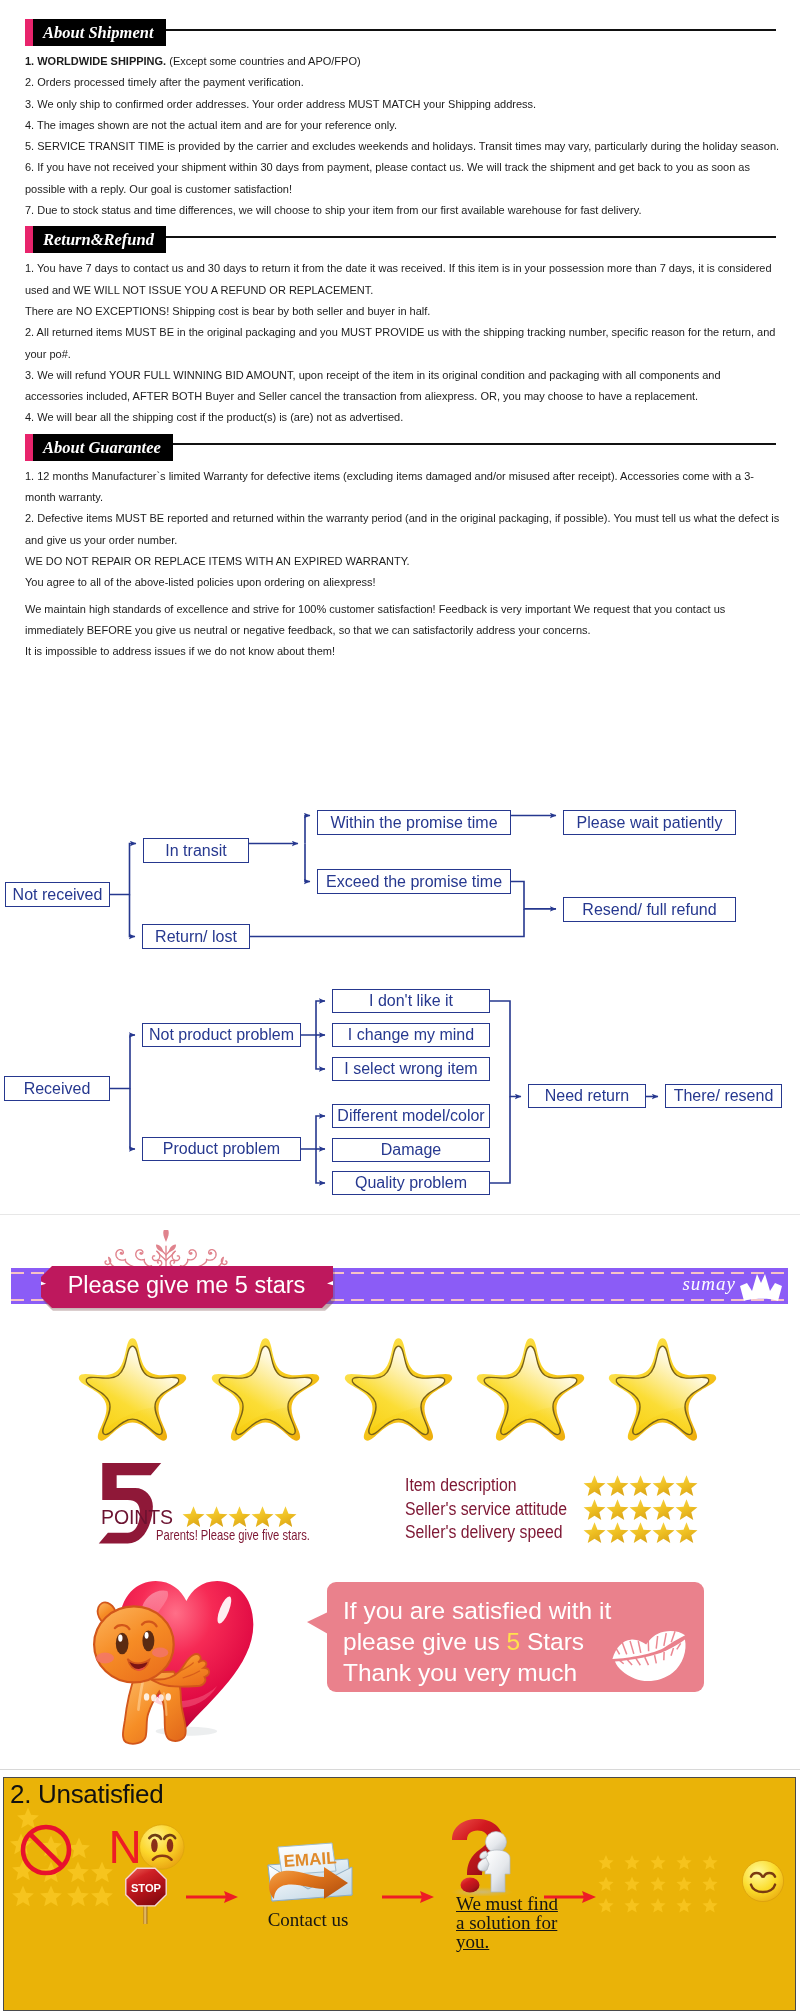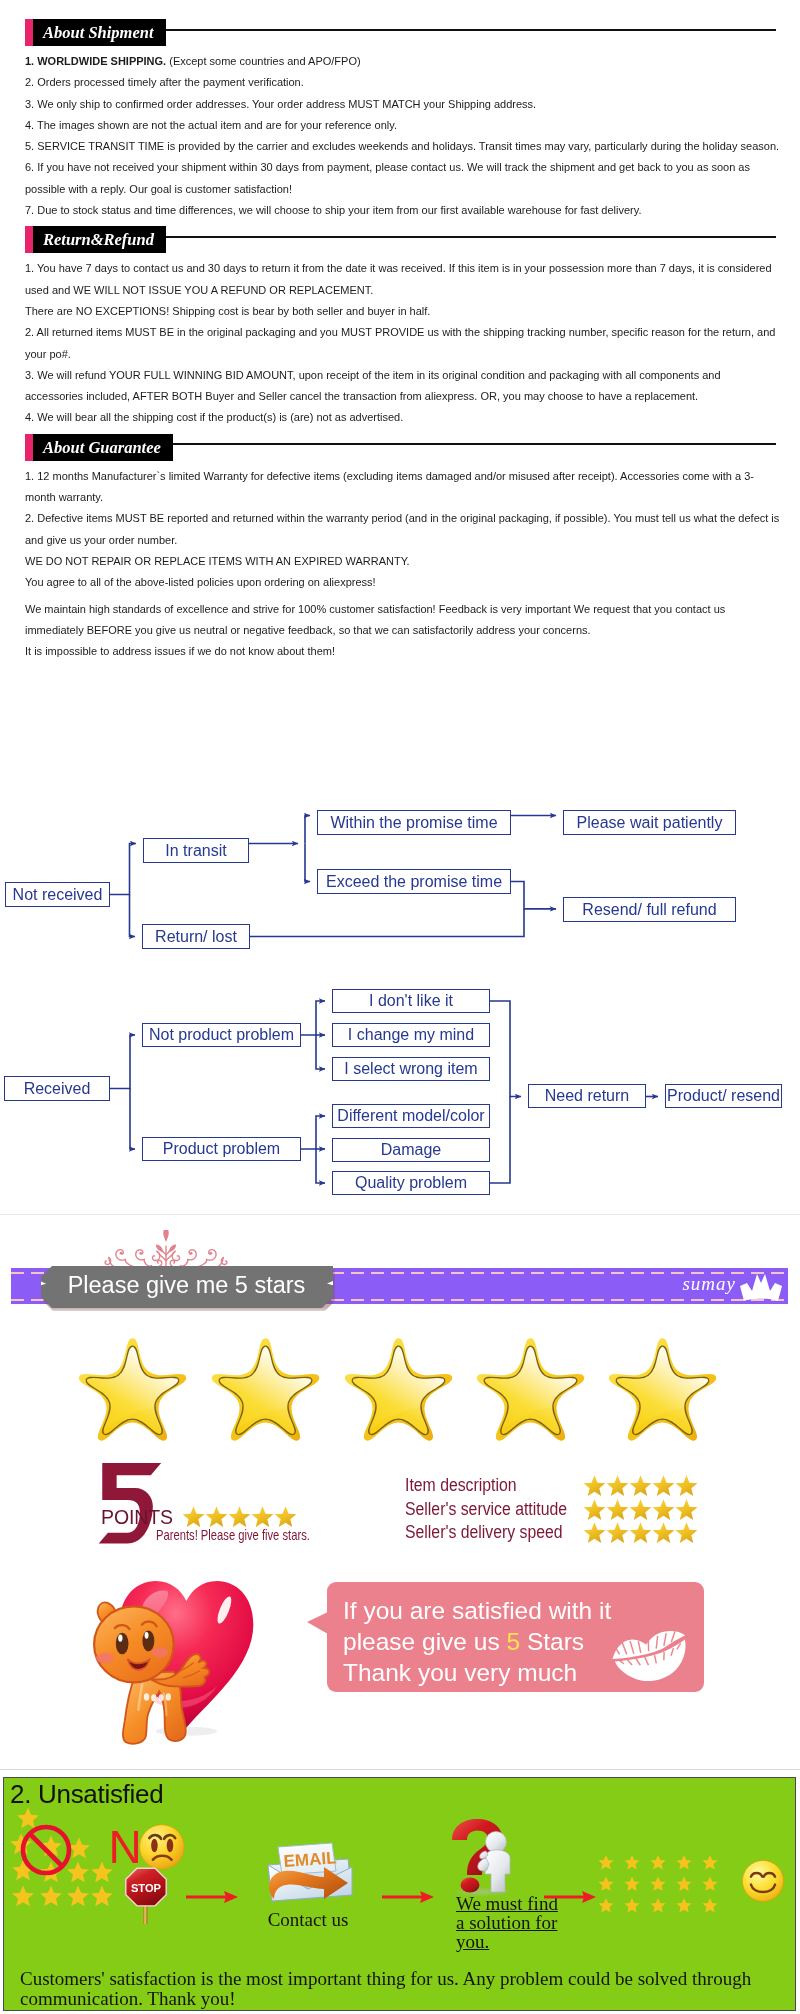--- a/index.html
+++ b/index.html
@@ -76,21 +76,21 @@
   .brand { position:absolute; right:52px; top:5px; color:#fff;
     font-family:"Liberation Serif", serif; font-style:italic; font-size:19px; letter-spacing:1px; }
   .ribbon-shadow {
     position:absolute; left:43px; top:1269px; width:292px; height:42px;
     background:rgba(120,70,70,.45);
     clip-path:polygon(10px 0, 292px 0, 292px 32px, 282px 42px, 10px 42px, 0 32px, 0 10px);
     filter:blur(2px);
   }
   .ribbon-inner {
     position:absolute; left:41px; top:1266px; width:292px; height:42px;
-    background:#737373;
+    background:#be185d;
     clip-path:polygon(11px 0, 292px 0, 292px 31px, 281px 42px, 11px 42px, 0 31px, 0 11px);
     display:flex; align-items:center; justify-content:center; gap:20px;
   }
   .tassel { flex:0 0 auto; margin-top:-1px; }
 
   
   .stars-row { position:absolute; left:0; top:0; width:800px; height:2014px; }
   .starwrap { position:absolute; top:1333px; width:117px; height:113px; display:block; }
   .gstar { width:117px; height:113px; display:block; }
 
@@ -124,21 +124,21 @@
   .bubble-line:nth-of-type(1) { top:17px; }
   .bubble-line:nth-of-type(2) { top:48px; }
   .bubble-line:nth-of-type(3) { top:79px; }
   .hl5 { color:#ffe14d; }
   .lips { position:absolute; right:12px; top:38px; }
 
   
   .unsat { position:absolute; left:0; top:0; width:800px; height:2014px; }
   .unsat-sep { position:absolute; left:0; top:1769px; width:800px; height:1px; background:#d8d8d8; }
   .unsat-box { position:absolute; left:3px; top:1777px; width:793px; height:234px;
-    border:1px solid #4a4a4a; background:#84cc16; }
+    border:1px solid #4a4a4a; background:#eab308; }
   .unsat-title { position:absolute; left:6px; top:1px; font-size:26px; color:#111; letter-spacing:-0.3px; }
   .unsat-row { position:absolute; left:0; top:36px; width:793px; height:140px; }
 
   .u-col { position:absolute; top:0; }
   .u-stars-col { left:4px; top:-7px; }
   .u-col2 { left:104px; top:10px; }
   .u-arrow1 { left:182px; top:73px; }
   .u-col3 { left:256px; top:23px; }
   .u-arrow2 { left:378px; top:73px; }
   .u-col4 { left:444px; top:4px; }
@@ -254,21 +254,21 @@
     <div class="fbox" style="left:4px;top:1076px;width:106px;height:25px">Received</div>
     <div class="fbox" style="left:142px;top:1023px;width:159px;height:24px">Not product problem</div>
     <div class="fbox" style="left:142px;top:1137px;width:159px;height:24px">Product problem</div>
     <div class="fbox" style="left:332px;top:989px;width:158px;height:24px">I don't like it</div>
     <div class="fbox" style="left:332px;top:1023px;width:158px;height:24px">I change my mind</div>
     <div class="fbox" style="left:332px;top:1057px;width:158px;height:24px">I select wrong item</div>
     <div class="fbox" style="left:332px;top:1104px;width:158px;height:24px">Different model/color</div>
     <div class="fbox" style="left:332px;top:1138px;width:158px;height:24px">Damage</div>
     <div class="fbox" style="left:332px;top:1171px;width:158px;height:24px">Quality problem</div>
     <div class="fbox" style="left:528px;top:1084px;width:118px;height:24px">Need return</div>
-    <div class="fbox" style="left:665px;top:1084px;width:117px;height:24px">Product/ resend</div>
+    <div class="fbox" style="left:665px;top:1084px;width:117px;height:24px">There/ resend</div>
   </div>
   <div class="band-sep"></div>
 
   <div class="ribbon-wrap">
     <svg class="flourish" width="124" height="41" viewBox="25 22 310 90">
       <g fill="none" stroke="#e0838d" stroke-width="3.4" stroke-linecap="round">
         <path d="M180.0,108.0 L180.0,56"></path>
         <path d="M180.0,78.0 L187.6,70.1"></path>
         <path d="M180.0,78.0 L172.4,70.1"></path>
         <path d="M202.9,68.9 L201.9,69.5 L201.0,70.1 L200.1,70.8 L199.3,71.6 L198.6,72.4 L197.9,73.3 L197.3,74.2 L196.8,75.1 L196.4,76.1 L196.1,77.0 L195.8,78.0 L195.6,79.0 L195.5,80.0 L195.5,81.0 L195.5,81.9 L195.7,82.9 L195.8,83.8 L196.1,84.7 L196.4,85.6 L196.8,86.4 L197.3,87.2 L197.8,87.9 L198.3,88.6 L198.9,89.2 L199.5,89.8 L200.2,90.3 L200.9,90.7 L201.6,91.1 L202.3,91.4 L203.0,91.7 L203.8,91.9 L204.5,92.0 L205.3,92.1 L206.0,92.1 L206.7,92.1 L207.4,92.0 L208.1,91.9 L208.8,91.7 L209.4,91.4 L210.0,91.1 L210.5,90.8 L211.1,90.4 L211.5,90.0 L212.0,89.6 L212.4,89.1 L212.7,88.7 L213.0,88.2 L213.3,87.7 L213.5,87.2 L213.6,86.6 L213.7,86.1 L213.8,85.6 L213.8,85.1 L213.8,84.6 L213.8,84.1 L213.7,83.7 L213.5,83.2 L213.4,82.8 L213.2,82.4 L213.0,82.1 L212.7,81.7 L212.5,81.4 L212.2,81.2 L211.9,80.9 L211.6,80.7 L211.3,80.6 L210.9,80.5 L210.6,80.4 L210.3,80.3 L210.0,80.3 L209.7,80.3 L209.4,80.3 L209.1,80.3 L208.9,80.4 L208.6,80.5 L208.4,80.6"></path>
@@ -968,16 +968,15 @@
                   <stop offset="1" stop-color="#e9a80f"></stop>
                 </radialGradient>
               </defs>
               <circle cx="31" cy="31" r="29" fill="url(#smg)" stroke="#d79c0d" stroke-width="1"></circle>
               <path d="M14,25 C17,18 27,18 30,25" fill="none" stroke="#7a3a10" stroke-width="3.4" stroke-linecap="round"></path>
               <path d="M32,25 C35,18 45,18 48,25" fill="none" stroke="#7a3a10" stroke-width="3.4" stroke-linecap="round"></path>
               <path d="M14,36 C18,50 44,50 48,36" fill="none" stroke="#7a3a10" stroke-width="3.4" stroke-linecap="round"></path>
             </svg>
         </div>
       </div>
-      <div class="unsat-foot">Customers' satisfaction is the most important thing for us. Any problem could be solved through communication. Thank you!</div>
     </div>
   </div>
 </div>
 
 </body></html>

